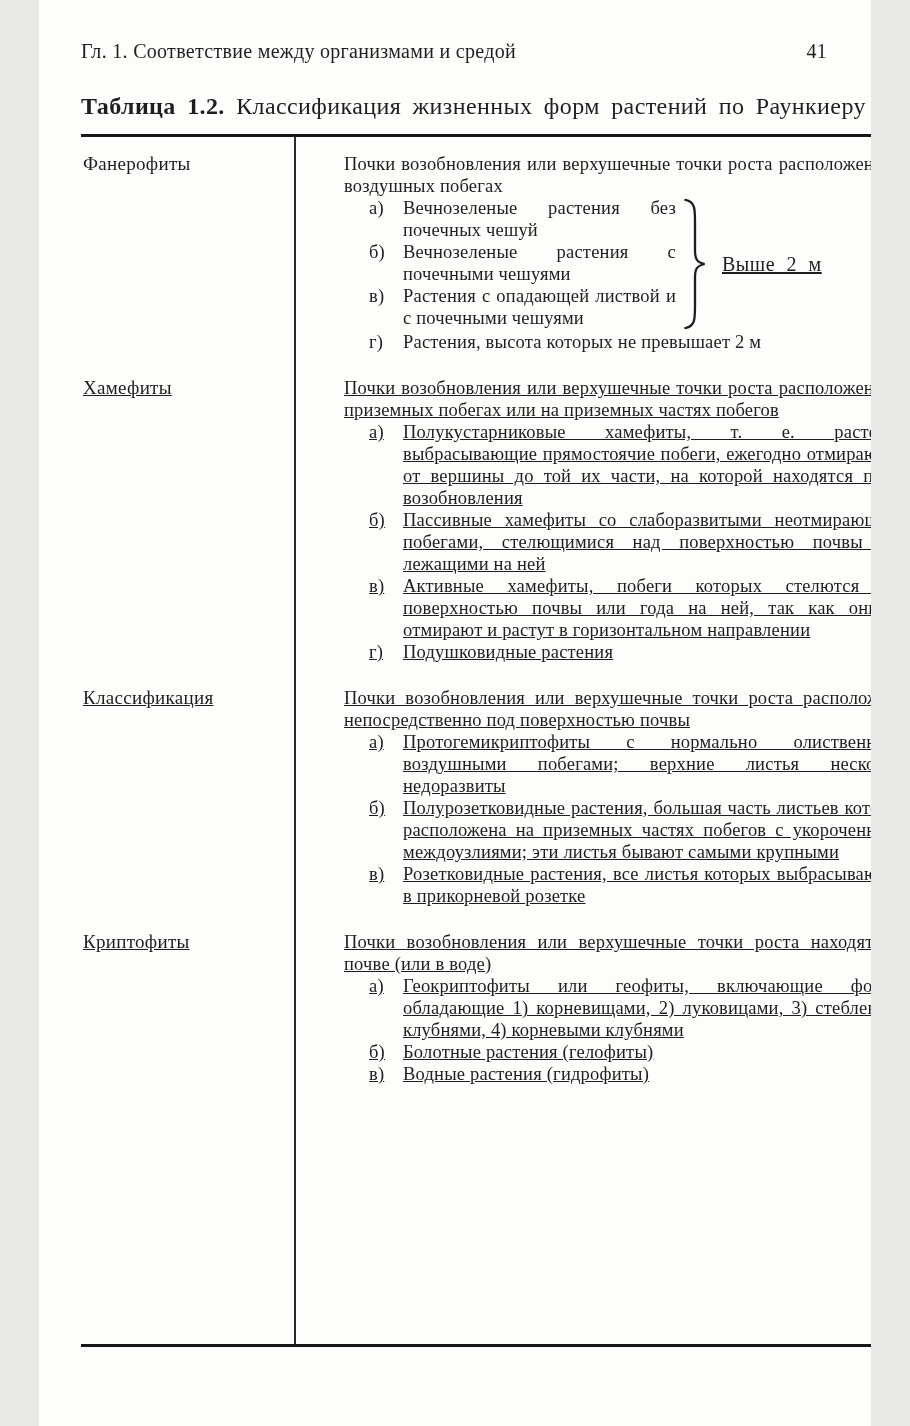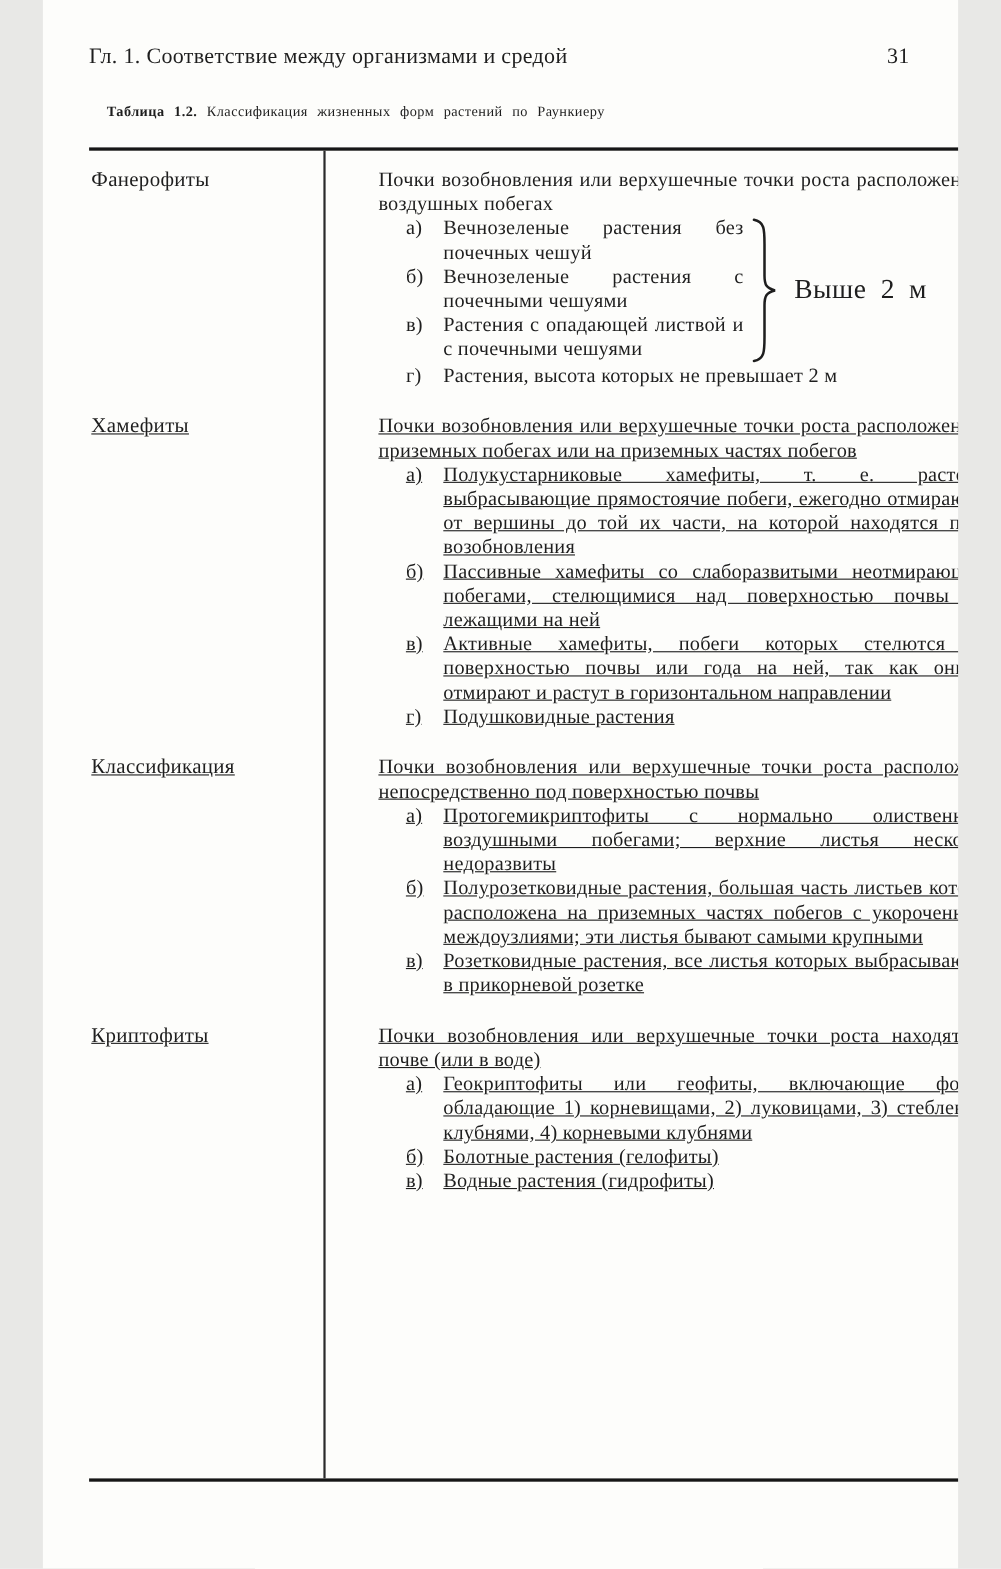--- a/index.html
+++ b/index.html
@@ -26,25 +26,24 @@
     font-size: 20px;
     letter-spacing: 0.3px;
   }
 
   
   .caption {
     position: absolute;
     left: 42px;
     right: 60px;
     top: 93px;
-    font-size: 13px;
+    font-size: 24px;
     letter-spacing: 0.4px;
     word-spacing: 5px;
     white-space: nowrap;
-    margin-left: 16px;
   }
   .caption .cap-label { font-weight: bold; }
 
   
   .tbl {
     position: absolute;
     left: 42px;
     top: 134px;
     width: 846px;
     height: 1207px;
@@ -96,34 +95,35 @@
   .braced-items .item { margin-left: 25px; }
   .brace-wrap {
     flex: none;
     display: flex;
     align-items: center;
     padding-left: 6px;
   }
   .brace-label {
     align-self: center;
     padding-left: 14px;
-    font-size: 25px;
+    font-size: 20px;
     white-space: nowrap;
     letter-spacing: 0.5px;
     word-spacing: 6px;
+    text-decoration: underline;
   }
 </style>
 </head>
 <body>
 
 <div class="page">
 
   <div class="running-head">
     <span>Гл. 1. Соответствие между организмами и средой</span>
-    <span>31</span>
+    <span>41</span>
   </div>
 
   <div class="caption">
     <span class="cap-label">Таблица 1.2.</span>
     <span>Классификация жизненных форм растений по Раункиеру</span>
   </div>
 
   <div class="tbl">
     <div class="vrule"></div>
 

